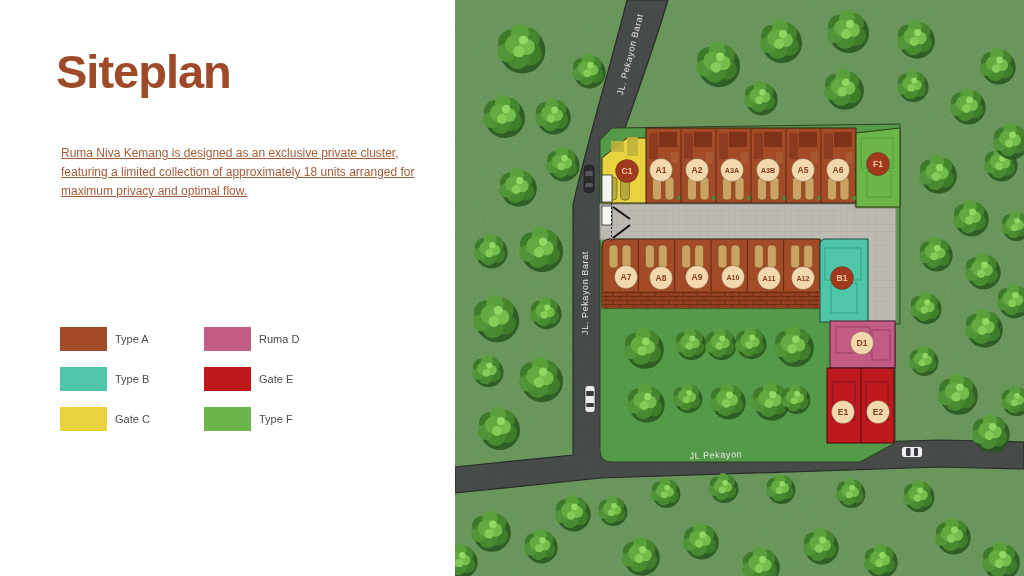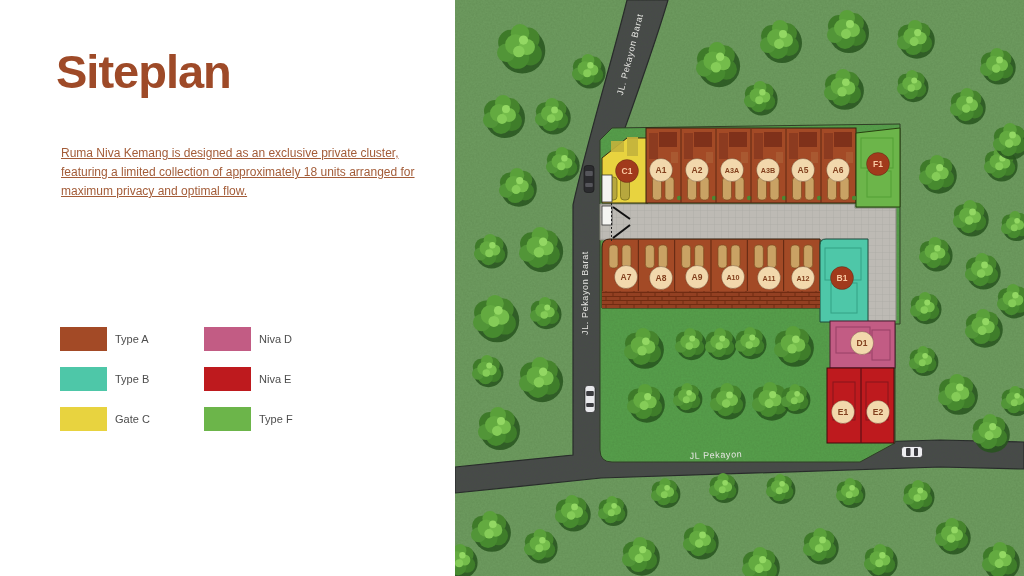--- a/index.html
+++ b/index.html
@@ -38,25 +38,25 @@
       <div class="legend-item">
         <div class="swatch" style="background-color: rgb(78, 199, 168);"></div>
         <span class="legend-label">Type B</span>
       </div>
       <div class="legend-item">
         <div class="swatch" style="background-color: rgb(232, 211, 63);"></div>
         <span class="legend-label">Gate C</span>
       </div>
       <div class="legend-item">
         <div class="swatch" style="background-color: rgb(194, 92, 132);"></div>
-        <span class="legend-label">Niva D</span>
+        <span class="legend-label">Ruma D</span>
       </div>
       <div class="legend-item">
         <div class="swatch" style="background-color: rgb(190, 26, 30);"></div>
-        <span class="legend-label">Niva E</span>
+        <span class="legend-label">Gate E</span>
       </div>
       <div class="legend-item">
         <div class="swatch" style="background-color: rgb(108, 181, 74);"></div>
         <span class="legend-label">Type F</span>
       </div>
     </div>
   </div>
 
   <svg id="map-svg" class="map" viewBox="455 0 569 576" width="569" height="576" xmlns="http://www.w3.org/2000/svg">
     <defs>

